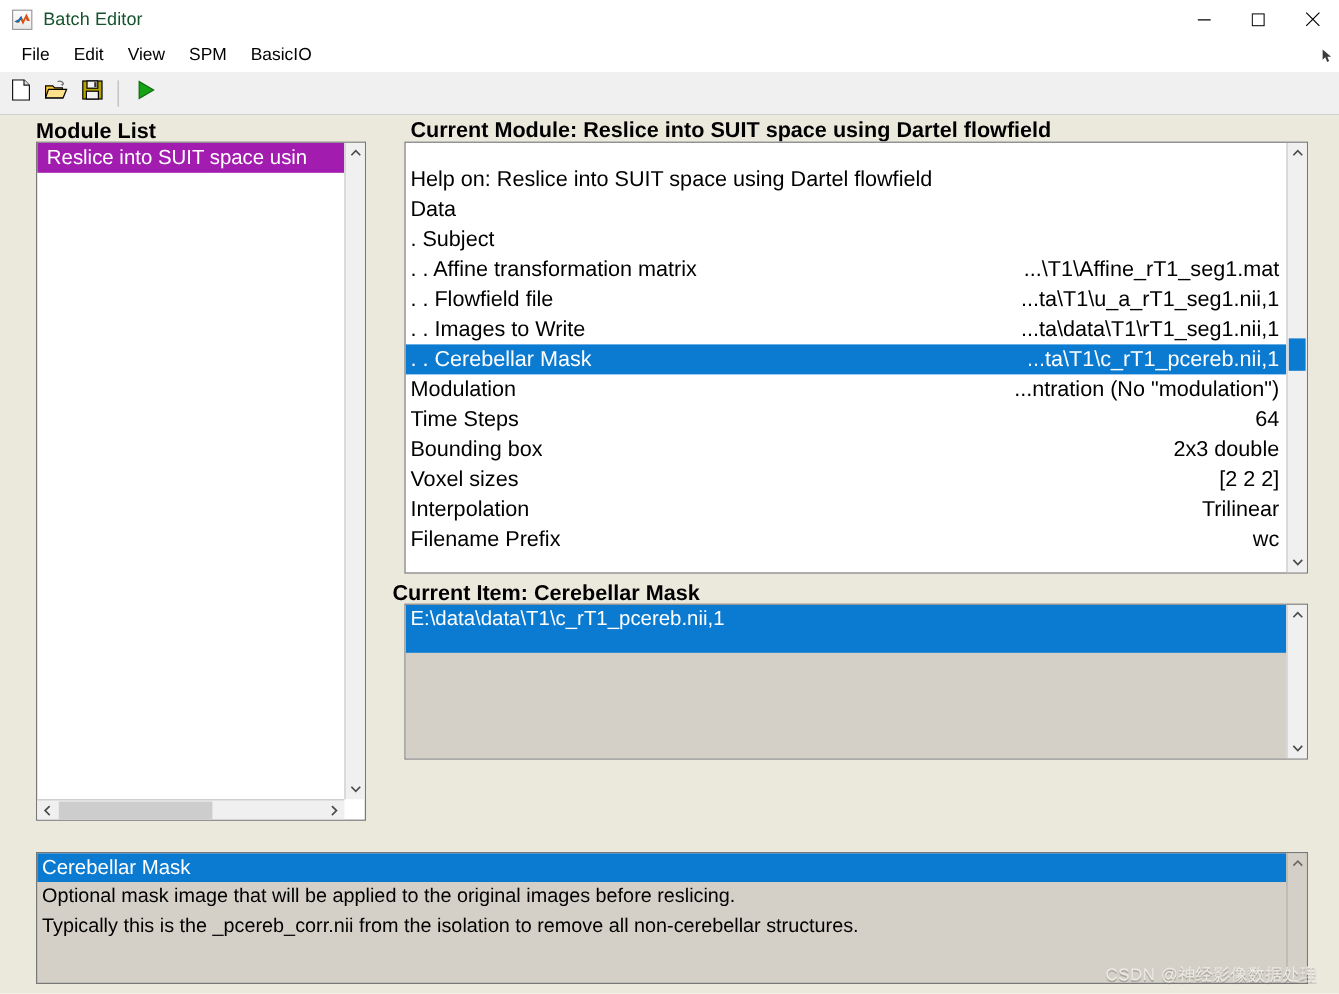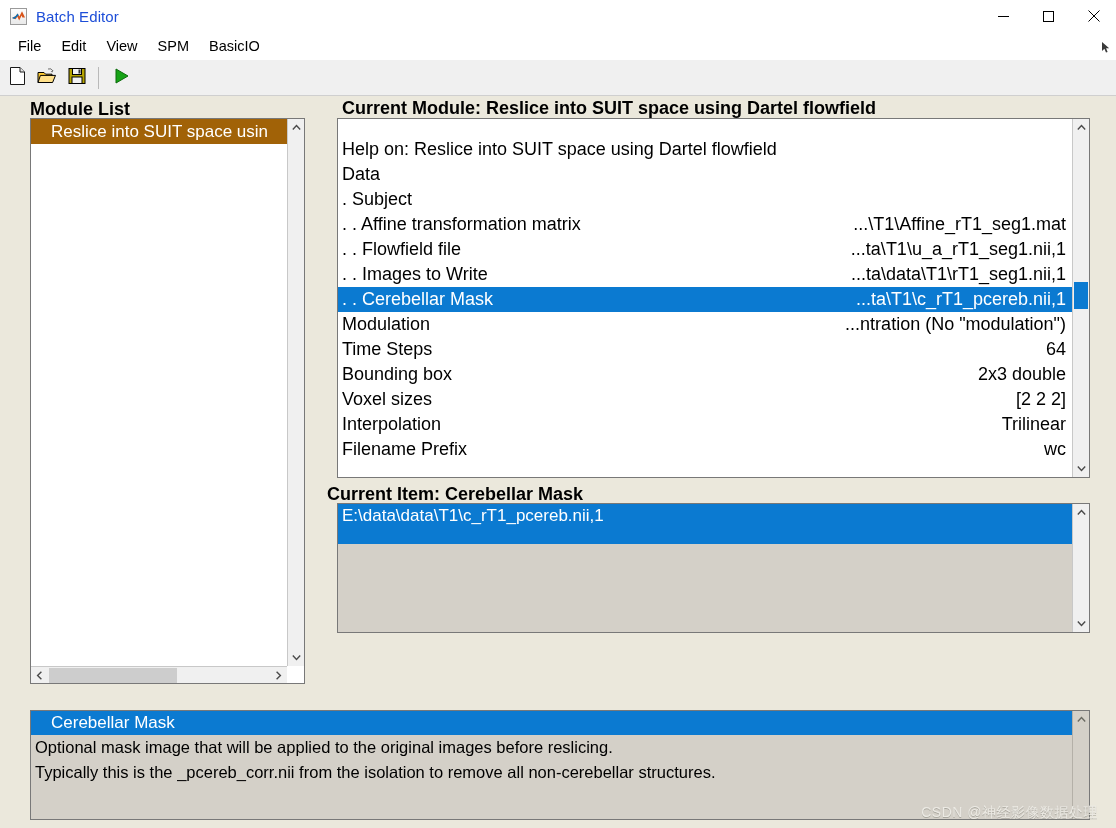--- a/index.html
+++ b/index.html
@@ -30,21 +30,21 @@
     margin-left: 10px; margin-right: 9px;
     background: linear-gradient(#fdfdfd,#e9e9e9);
     border: 1px solid #9a9a9a;
     box-sizing: border-box;
     overflow: hidden;
     flex: none;
   }
   .app-icon svg { position:absolute; left:0; top:0; }
   .title-text {
     font-size: 15px;
-    color: #1d4ed8;
+    color: #14532d;
     letter-spacing: .1px;
   }
   .win-controls {
     position: absolute;
     right: 0; top: 0;
     height: 32px;
     display: flex;
   }
   .win-btn {
     width: 45px; height: 32px;
@@ -165,22 +165,22 @@
     position: absolute;
     left: 0; top: 0;
     right: 17px; bottom: 17px;
     overflow: hidden;
   }
   .module-row {
     height: 25px;
     line-height: 25px;
     font-size: 17px;
     color: #fff;
-    background: #a16207;
-    padding-left: 20px;
+    background: #a21caf;
+    padding-left: 8px;
     white-space: nowrap;
   }
 
   
   #module-title {
     left: 342px; top: 2px;
   }
   #help-list {
     left: 337px; top: 22px;
     width: 753px; height: 360px;
@@ -256,21 +256,21 @@
     position: absolute;
     left: 0; top: 0; right: 17px; bottom: 0;
     overflow: hidden;
   }
   .hp-title {
     height: 24px;
     line-height: 24px;
     background: #0b7ad1;
     color: #ffffff;
     font-size: 17px;
-    padding-left: 20px;
+    padding-left: 4px;
     white-space: nowrap;
   }
   .hp-line {
     height: 25px;
     line-height: 25px;
     font-size: 16.5px;
     color: #000;
     padding-left: 4px;
     white-space: nowrap;
   }

